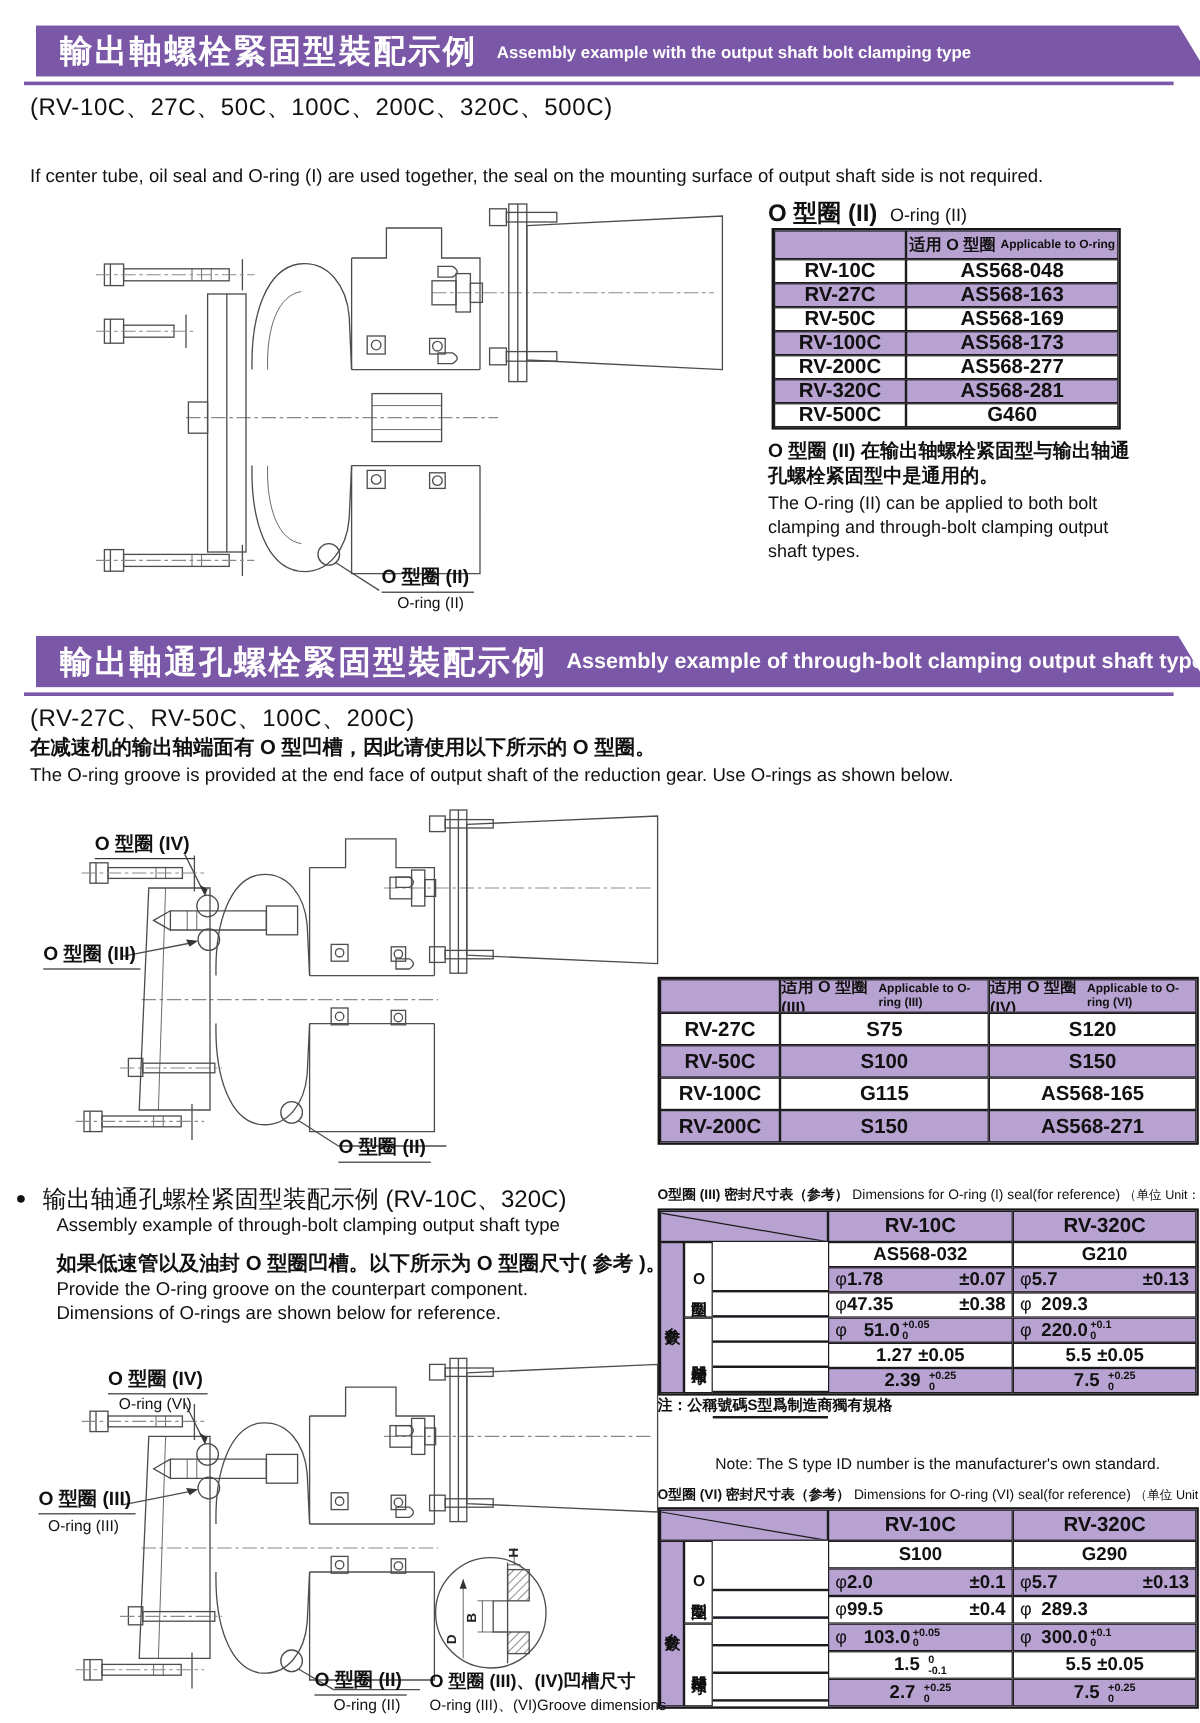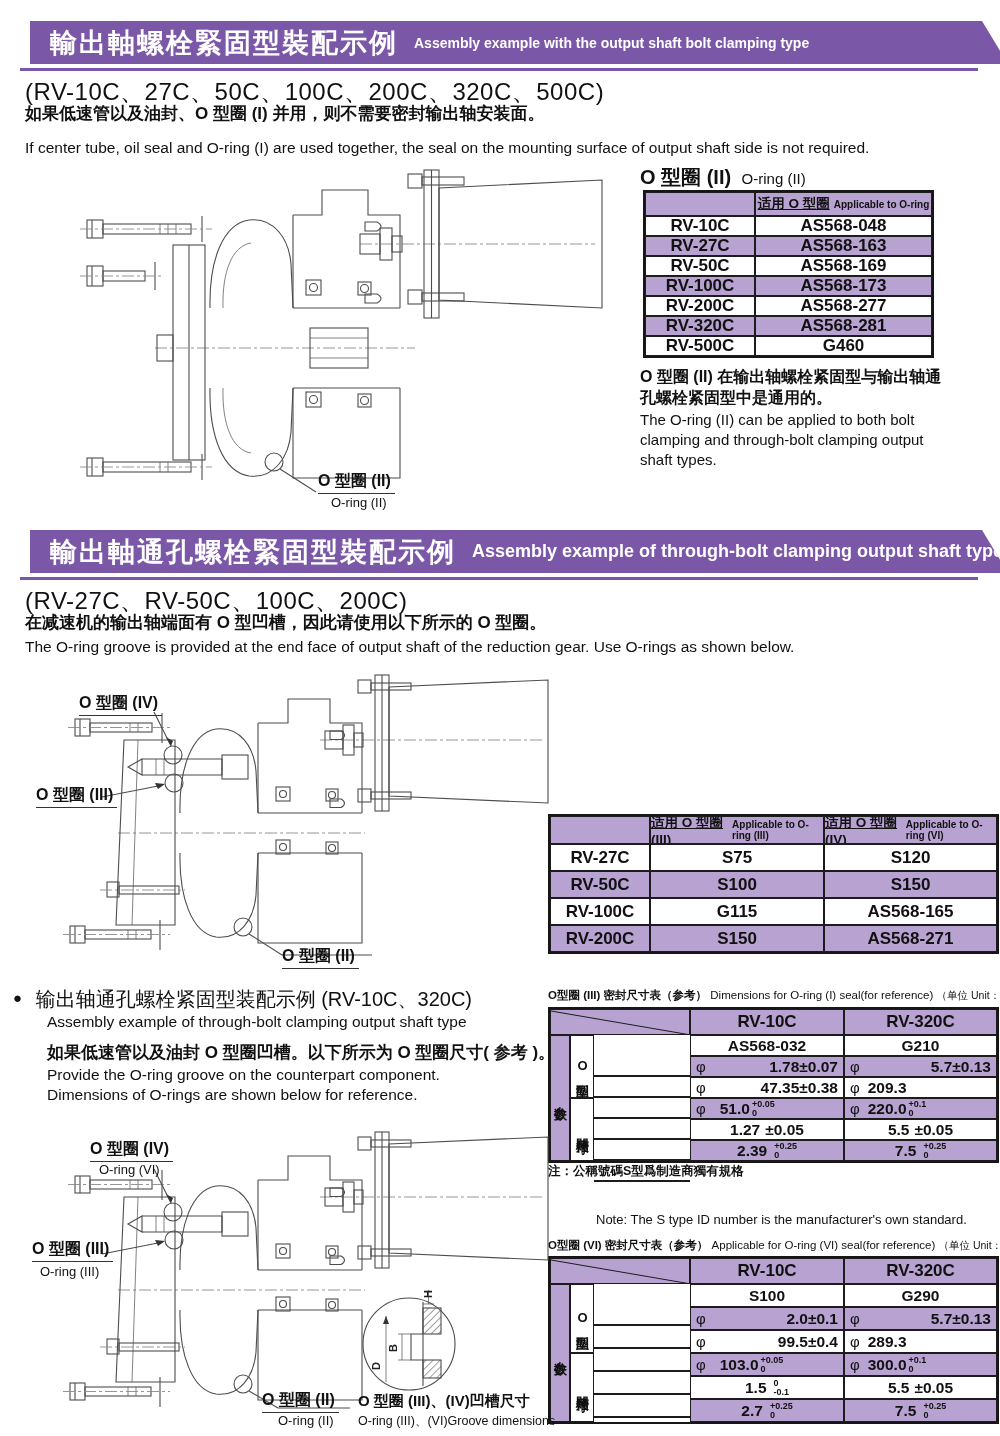--- a/index.html
+++ b/index.html
@@ -7,38 +7,38 @@
         font-family:"Liberation Sans","DejaVu Sans",sans-serif;color:#111;}
   .abs{position:absolute;}
 
   
   .banner{height:43px;background:#7b57a7;color:#fff;display:flex;align-items:center;
           padding-left:20px;gap:16px;clip-path:polygon(0 0,calc(100% - 26px) 0,100% 100%,0 100%);margin-left:10px;}
   .banner .bzh{font-size:27px;font-weight:800;letter-spacing:2px;white-space:nowrap;}
   .banner .ben{font-size:14px;font-weight:600;white-space:nowrap;}
   .bannerline{height:3px;background:#7b57a7;}
 
-  .models{font-size:24px;letter-spacing:0.5px;}
+  .models{font-size:20px;letter-spacing:0.5px;}
   .zhdesc{font-size:17px;font-weight:700;}
   .endesc{font-size:15.5px;}
 
   
   .tbl{display:grid;border:2px solid #161616;background:#fff;}
   .tc{border:1px solid #1c1c1c;display:flex;align-items:center;justify-content:center;
       font-size:17px;font-weight:600;overflow:hidden;}
   .purple{background:#b7a2d1;}
-  .hdr .hzh{font-size:13.5px;font-weight:700;text-decoration:underline;}
+  .hdr .hzh{font-size:13.5px;font-weight:700;}
   .hdr .hen{font-size:10px;font-weight:600;margin-left:4px;}
 
   
   .dcell{border:1px solid #1c1c1c;display:flex;align-items:center;overflow:hidden;font-size:15.5px;}
   .dhead{justify-content:center;font-size:17px;font-weight:700;}
   .dlab{justify-content:center;font-weight:700;font-size:15px;white-space:pre;margin-top:40px;}
   .vleft{padding:0 5px;}
-  .vleft .val{flex:1;text-align:right;font-weight:600;}
+  .vleft .val{flex:1;text-align:left;font-weight:600;}
   .vcent{justify-content:center;gap:5px;}
   .vcent .val{font-weight:600;}
   .pre{font-size:15px;}
   .tol{font-weight:600;}
   .st{display:flex;flex-direction:column;font-size:9px;line-height:8.5px;align-items:flex-start;
       margin-left:2px;font-weight:600;}
   .dvertwrap{border:1px solid #1c1c1c;display:flex;align-items:center;justify-content:center;overflow:hidden;}
   .dvert{writing-mode:vertical-rl;text-orientation:upright;font-size:13px;font-weight:700;letter-spacing:3px;}
   .ddiag{position:relative;}
   .ddiag svg{position:absolute;inset:0;}
@@ -64,21 +64,20 @@
 
 <div id="page">
 
   <div class="abs banner" style="left:20px;top:21px;width:958px;">
     <span class="bzh">輸出軸螺栓緊固型裝配示例</span>
     <span class="ben">Assembly example with the output shaft bolt clamping type</span>
   </div>
   <div class="abs bannerline" style="left:20px;top:68px;width:958px;"></div>
 
   <div class="abs models" style="left:25px;top:76px;">(RV-10C、27C、50C、100C、200C、320C、500C)</div>
-  <div class="abs zhdesc" style="left:25px;top:102px;">如果低速管以及油封、O 型圈 (I) 并用，则不需要密封输出轴安装面。</div>
   <div class="abs endesc" style="left:25px;top:139px;">If center tube, oil seal and O-ring (I) are used together, the seal on the mounting surface of output shaft side is not required.</div>
 
   <svg class="abs draw" style="left:60px;top:160px;" width="560" height="352" viewBox="0 0 560 352">
     <line class="cl" x1="95" y1="188" x2="355" y2="188"></line>
     <line class="cl" x1="300" y1="84" x2="535" y2="84"></line>
 
     <g>
       <rect x="27" y="60" width="16" height="18"></rect>
         <line x1="32" y1="60" x2="32" y2="78"></line>
       <rect x="43" y="64" width="88" height="10"></rect>
@@ -396,21 +395,21 @@
           <span>+0.25</span>
           <span>0</span>
         </span>
     </div>
   </div>
   <div class="abs notezh" style="left:548px;top:1163px;">注：公稱號碼S型爲制造商獨有規格</div>
   <div class="abs noteen" style="left:548px;top:1212px;padding-left:48px;">Note: The S type ID number is the manufacturer's own standard.</div>
 
   <div class="abs dimtitle" style="left:548px;top:1238px;">
     <span class="tzh">O型圈 (VI) 密封尺寸表（参考）</span>
-    <span>Applicable for O-ring (VI) seal(for reference)</span>
+    <span>Dimensions for O-ring (VI) seal(for reference)</span>
     <span class="tun">（单位 Unit：mm）</span>
   </div>
   <div class="abs tbl" style="left:548px;top:1256px;grid-template-columns:20px 24px 96px 154px 153px;grid-template-rows:26px repeat(6,23px);">
     <div class="dcell purple ddiag" style="grid-column:1/4;grid-row:1;">
       <svg width="140" height="26">
           <line x1="0" y1="1" x2="140" y2="25" stroke="#1c1c1c" stroke-width="1"></line>
         </svg>
     </div>
     <div class="dcell purple dhead" style="grid-column:4;grid-row:1;">RV-10C</div>
     <div class="dcell purple dhead" style="grid-column:5;grid-row:1;">RV-320C</div>

